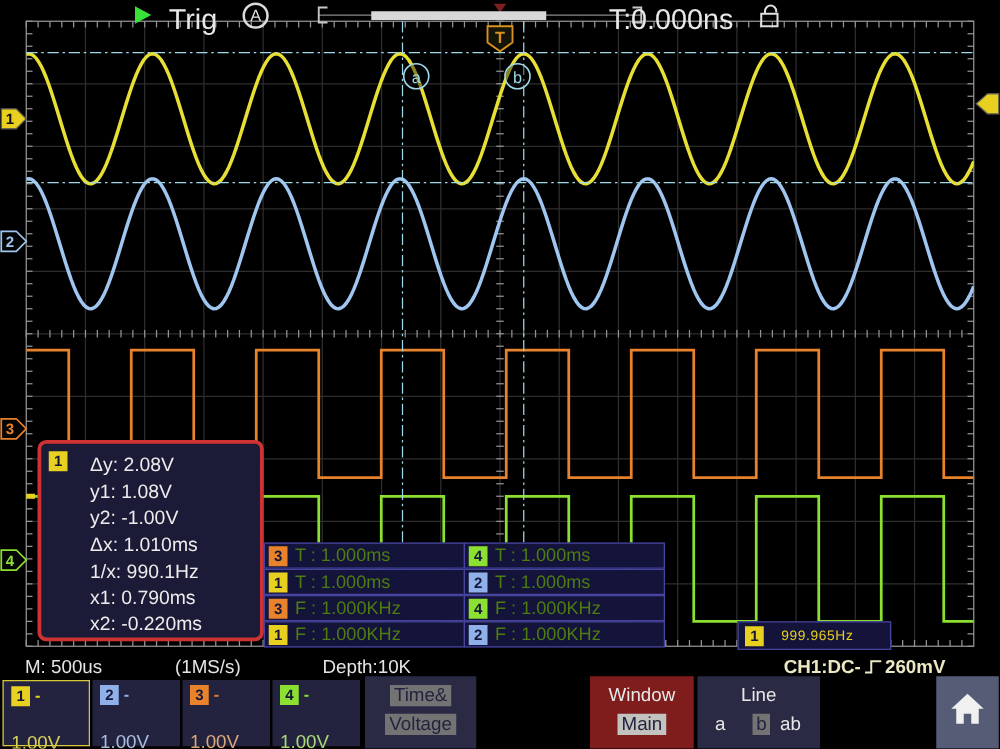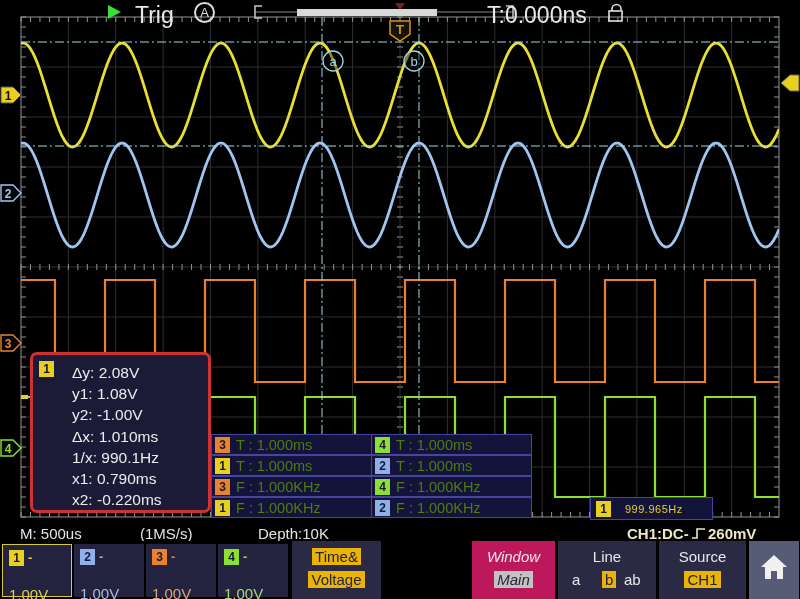--- a/index.html
+++ b/index.html
@@ -46,23 +46,23 @@
   .status-trig { color:#ece8c4;font-weight:bold; }
 
   
   #menubar { position:absolute; left:0; top:541px; width:800px; height:58px; background:#000; z-index:3; }
   .ch-box { position:absolute; top:3px; width:70px; height:53px; background:#23233f; padding:3px 0 0 6px; }
   .ch-box.selected { border:1px solid #d8c838; }
   .ch-box .dash { font-size:13px; font-weight:bold; margin-left:4px; }
   .ch-box .volts { font-size:15px; margin-top:20px; }
   .menu-btn { position:absolute; top:0; height:58px; background:#2a2a45; text-align:center;
     color:#e8e8e8; font-size:15px; padding-top:7px; }
-  .menu-btn .chip { display:inline-block; background:#eab308; color:#23233f; padding:0 3px; }
+  .menu-btn .chip { display:inline-block; background:#737373; color:#23233f; padding:0 3px; }
   .menu-btn .row2 { margin-top:6px; }
-  #btn-window { background:#be185d;font-style:italic; }
+  #btn-window { background:#7f1d1d; }
   #btn-home { background:#575c76; padding-top:13px; }
 </style>
 </head>
 <body>
 
 <div id="screen">
 
   <div id="play-triangle"></div>
   <div class="topbar-text" style="left:135px; top:2px;">Trig</div>
   <div id="auto-circle">A</div>
@@ -637,23 +637,19 @@
       <div class="row2"><span class="chip" style="background:#c2c2be;">Main</span></div>
     </div>
     <div class="menu-btn" style="left:558px; width:98px;">
       <div>Line</div>
       <div class="row2" style="position:relative; height:18px;">
         <span style="position:absolute; left:14px;">a</span>
         <span class="chip" style="position:absolute; left:44px;">b</span>
         <span style="position:absolute; left:66px;">ab</span>
       </div>
     </div>
-    <div class="menu-btn" style="left:659px; width:87px;">
-      <div>Source</div>
-      <div class="row2"><span class="chip">CH1</span></div>
-    </div>
     <div class="menu-btn" id="btn-home" style="left:749px; width:50px;">
       <svg width="28" height="26">
         <polygon points="14,1 27,13 23,13 23,25 17,25 17,17 11,17 11,25 5,25 5,13 1,13" fill="#f0f0f0"></polygon>
       </svg>
     </div>
   </div>
 </div>
 
 </body></html>

